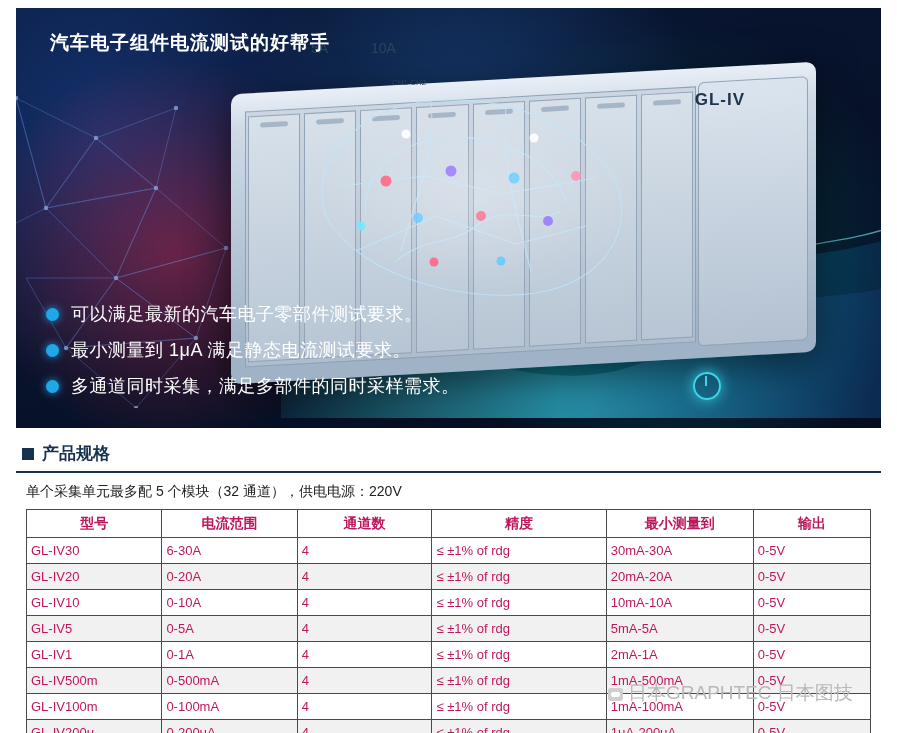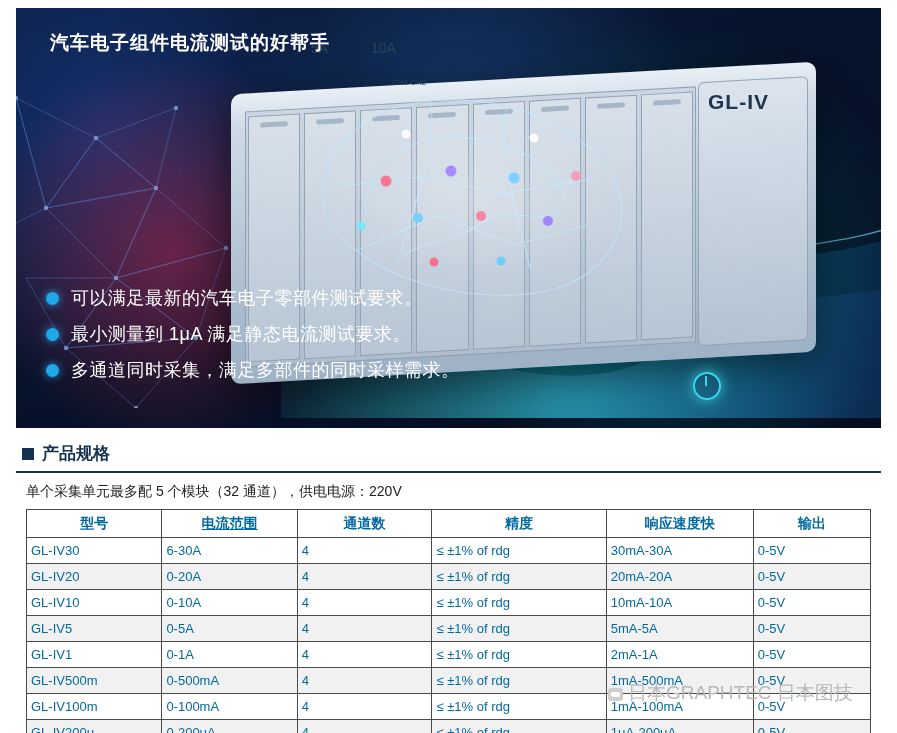--- a/index.html
+++ b/index.html
@@ -116,23 +116,23 @@
     right: 8px;
     top: 14px;
     bottom: 12px;
     width: 108px;
     background: linear-gradient(180deg, #dbe4ee 0%, #b3c1d1 100%);
     border-radius: 6px;
     border: 1px solid #93a4b7;
   }
   .device-label {
     position: absolute;
-    right: 112px;
+    right: 136px;
     top: 82px;
-    font-size: 21px;
+    font-size: 17px;
     font-weight: bold;
     color: #20354c;
     letter-spacing: 1px;
     z-index: 6;
   }
   .range-mark {
     position: absolute;
     top: 32px;
     font-size: 14px;
     color: #2c4358;
@@ -176,21 +176,21 @@
     height: 260px;
     z-index: 5;
     opacity: 0.95;
     pointer-events: none;
   }
 
   
   .bullets {
     position: absolute;
     left: 30px;
-    bottom: 34px;
+    bottom: 18px;
     z-index: 9;
   }
   .bullet-row {
     display: flex;
     align-items: center;
     margin-bottom: 12px;
   }
   .bullet-dot {
     width: 13px;
     height: 13px;
@@ -238,33 +238,33 @@
   table {
     border-collapse: collapse;
     margin: 0 26px;
     width: 845px;
     font-size: 13px;
   }
   th, td {
     border: 1px solid #4a4a4a;
     height: 25px;
     padding: 0 4px;
-    color: #0369a1;
+    color: #be185d;
   }
   thead th {
     font-weight: bold;
     background: #ffffff;
     height: 27px;
     font-size: 14px;
   }
   tbody tr:nth-child(even) td {
     background: #f1f1f1;
   }
   .col-model   { width: 128px; }
-  .col-range   { width: 128px; text-decoration: underline; }
+  .col-range   { width: 128px; }
   .col-ch      { width: 128px; }
   .col-acc     { width: 168px; }
   .col-accr    { width: 140px; }
   .col-out     { width: 110px; }
 
   
   .watermark {
     position: absolute;
     left: 608px;
     top: 672px;
@@ -425,21 +425,21 @@
   <div class="spec-rule"></div>
   <div class="spec-note">单个采集单元最多配 5 个模块（32 通道），供电电源：220V</div>
 
   <table>
     <thead>
       <tr>
         <th class="col-model">型号</th>
         <th class="col-range">电流范围</th>
         <th class="col-ch">通道数</th>
         <th class="col-acc">精度</th>
-        <th class="col-accr">响应速度快</th>
+        <th class="col-accr">最小测量到</th>
         <th class="col-out">输出</th>
       </tr>
     </thead>
     <tbody>
       <tr>
         <td>GL-IV30</td>
         <td>6-30A</td>
         <td>4</td>
         <td>≤ ±1% of rdg</td>
         <td>30mA-30A</td>

